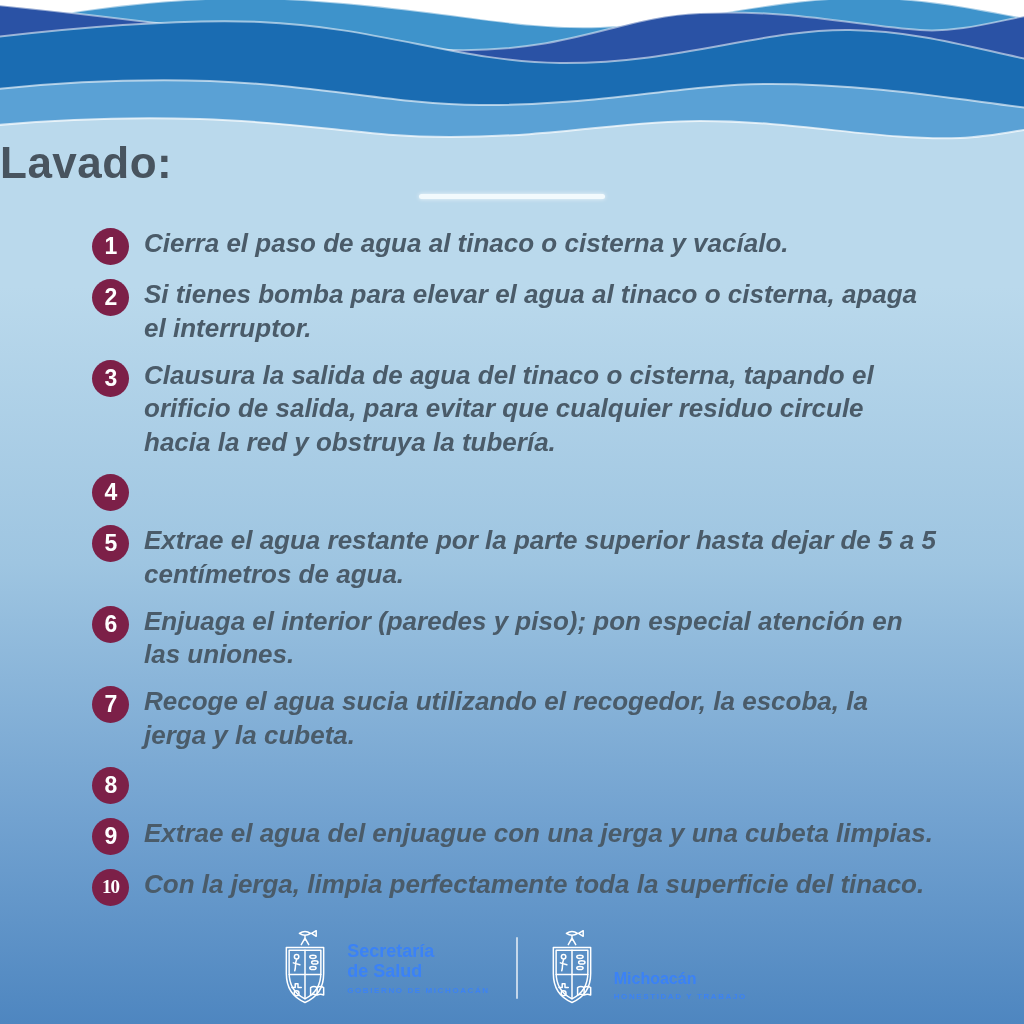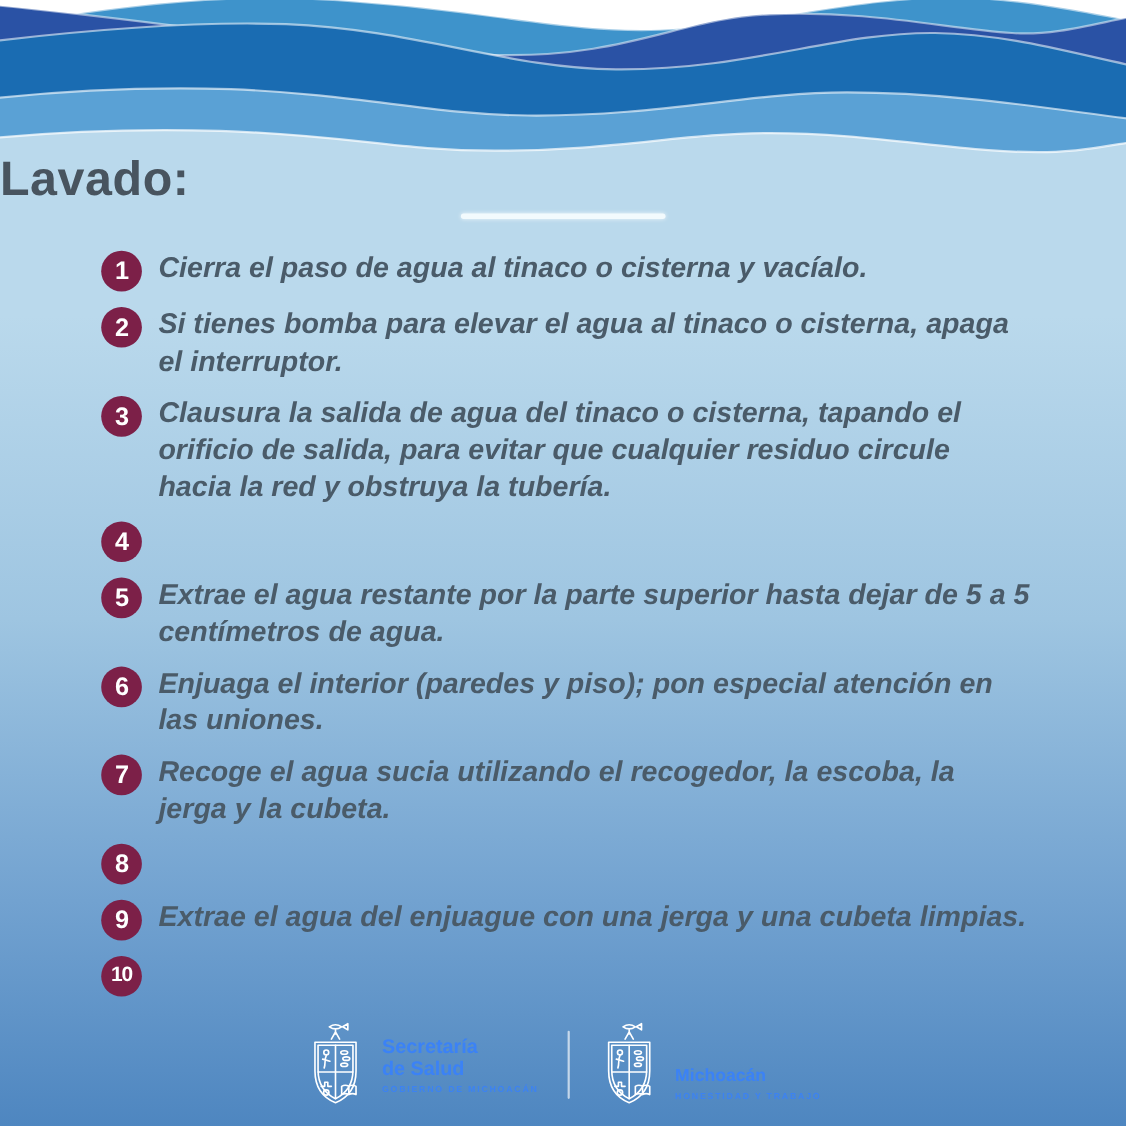--- a/index.html
+++ b/index.html
@@ -21,21 +21,21 @@
   .steps{
     list-style:none;margin:28px 48px 0 92px;padding:0;max-width:845px;
   }
   .step{display:flex;align-items:flex-start;margin-bottom:13px;}
   .badge{
     flex:0 0 auto;width:37px;height:37px;border-radius:50%;
     background:#7c2048;color:#ffffff;font-weight:bold;font-size:23px;
     display:flex;align-items:center;justify-content:center;
     margin-right:15px;margin-top:1px;letter-spacing:-1px;
   }
-  .step:nth-child(10) .badge{font-size:19px;}
+  .step:nth-child(10) .badge{font-size:19px;font-family:Liberation Serif, serif;}
   .step-text{
     font-size:26px;font-weight:bold;color:#4a5b69;line-height:1.3;font-style:italic;
   }
   footer{
     position:absolute;left:0;right:0;bottom:16px;
     display:flex;align-items:center;justify-content:center;gap:26px;
   }
   .logo{display:flex;align-items:center;gap:14px;}
   .coa{display:block;}
   .logo-text{color:#3b82f6;}
@@ -90,20 +90,21 @@
     </li>
     <li class="step">
       <span class="badge">8</span>
     </li>
     <li class="step">
       <span class="badge">9</span>
       <span class="step-text">Extrae el agua del enjuague con una jerga y una cubeta limpias.</span>
     </li>
     <li class="step">
       <span class="badge">10</span>
+      <span class="step-text">Con la jerga, limpia perfectamente toda la superficie del tinaco.</span>
     </li>
   </ol>
 </div>
 
 <footer>
   <div class="logo">
     <svg class="coa" width="56" height="80" viewBox="0 0 60 84" fill="none" stroke="#ffffff" stroke-width="1.6" stroke-linecap="round" stroke-linejoin="round">
       <path d="M24,5 q6,-4 12,0 q-6,4 -12,0 Z"></path>
         <path d="M37,5 l5,-3 v6 Z"></path>
       <path d="M30,8 V12 M26,17 L30,10 L34,17"></path>

